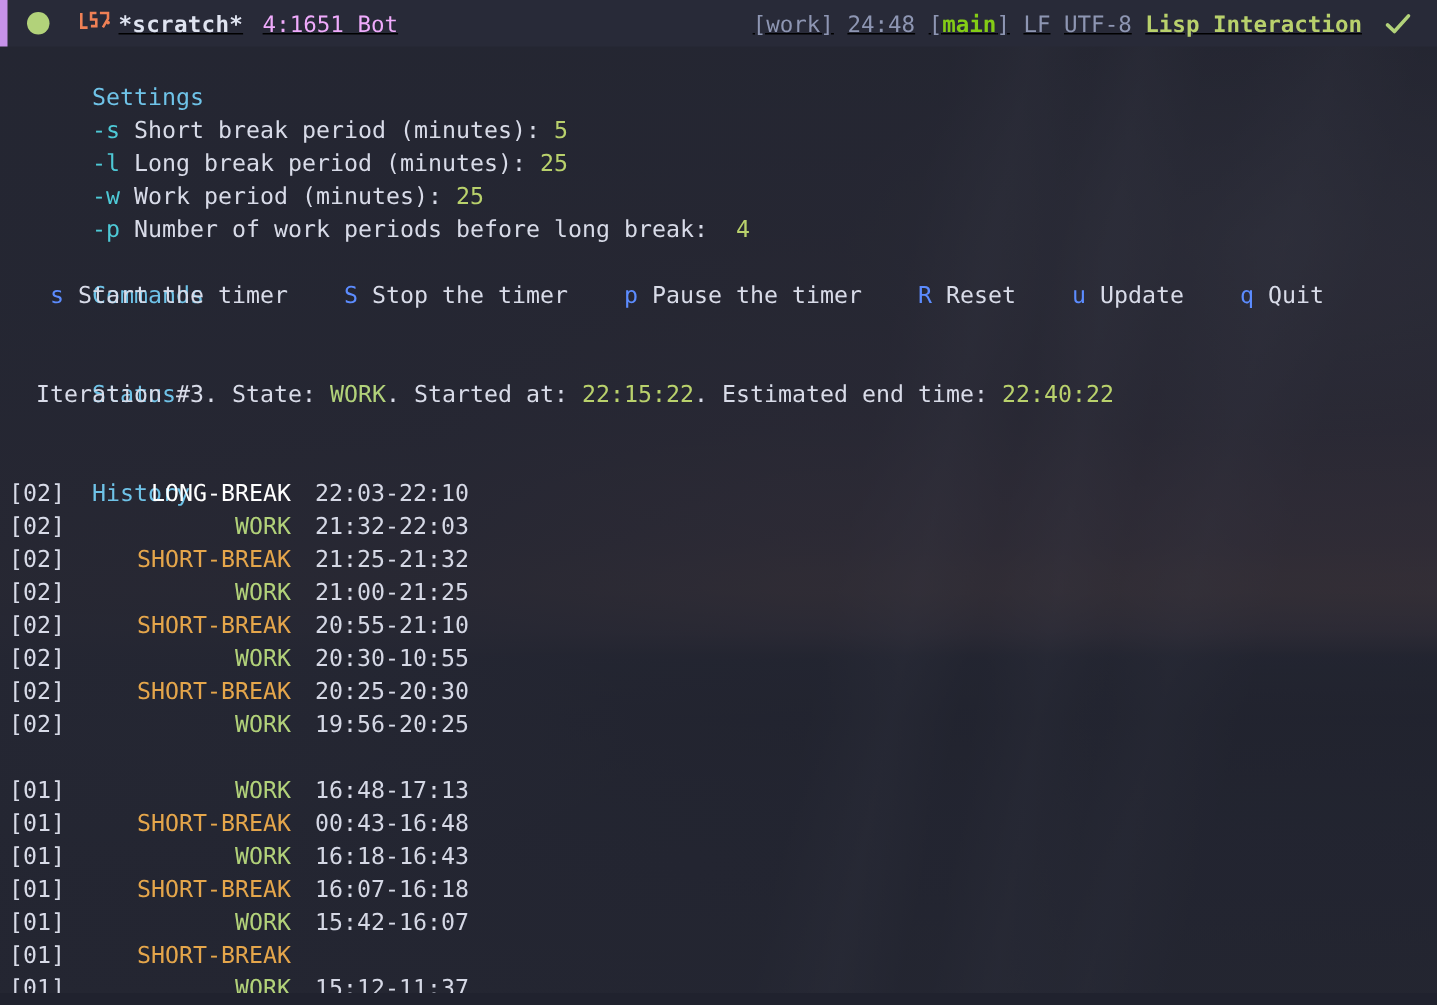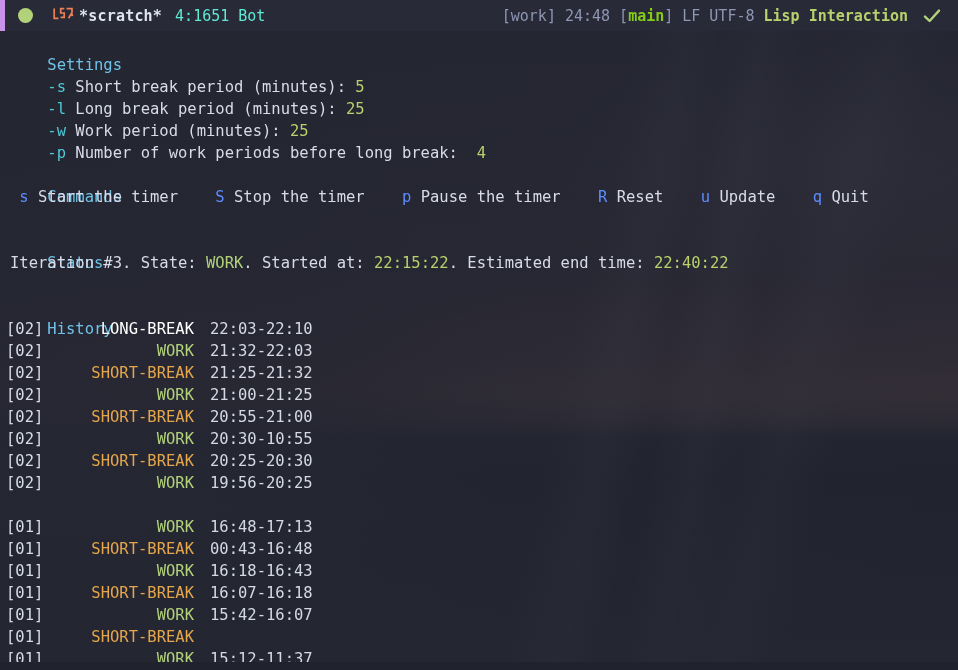--- a/index.html
+++ b/index.html
@@ -53,51 +53,52 @@
     background: radial-gradient(ellipse 520px 150px at 10% 30%, rgba(150,155,175,0.10), rgba(0,0,0,0) 70%);
   }
 
   
   #header {
     position:absolute; left:0; top:0; width:958px; height:31px;
     background:#282a38;
     display:flex; align-items:center;
     font-size:15px;
     z-index:20;
+    text-decoration:underline;
   }
   #header-accent { width:5px; height:31px; background:#c792ea; flex:0 0 auto; }
   .hdr-dot {
     width:15px; height:15px; border-radius:50%;
     background:#b2d27a; margin-left:13px; flex:0 0 auto;
   }
   #mode-icon {
     margin-left:19px; width:22px; height:17px; flex:0 0 auto;
     display:flex; align-items:center; justify-content:center;
   }
   #buffer-name {
     margin-left:5px; color:#dfe3f0; font-weight:bold;
     letter-spacing:0.2px; white-space:nowrap;
   }
-  #pos-indicator { margin-left:13px; color:#5eead4; white-space:nowrap; }
+  #pos-indicator { margin-left:13px; color:#f0abfc; white-space:nowrap; }
   #hdr-spacer { flex:1 1 auto; }
   .hdr-item { color:#8e96b3; white-space:nowrap; margin-right:9px; }
   .hdr-bracket { color:#8e96b3; }
   .hdr-branch { color:#84cc16; font-weight:bold; }
   #major-mode { color:#b9d16c; font-weight:bold; white-space:nowrap; margin-right:14px; }
   #check-icon { margin-right:16px; display:flex; align-items:center; }
 
   
   #buffer {
     position:absolute; left:0; top:31px; width:958px; height:639px;
     font-size:15.5px; line-height:22px;
     color:#d8dbe8;
     padding-top:1px;
     z-index:10;
   }
-  .line { height:22px; white-space:pre; padding-left:10px; }
+  .line { height:22px; white-space:pre; padding-left:24px; }
   .section-title { color:#6fc3e8; }
   .flag { color:#4ec9d6; }
   .num { color:#b9d16c; }
   .key { color:#5c8cff; }
   .txt { color:#d8dbe8; }
   .work { color:#b2d27a; }
   .short-break { color:#e5a64b; }
   .long-break { color:#ffffff; }
   .blank { height:22px; }
 
@@ -182,21 +183,21 @@
 
   <div class="line">
     <span class="section-title">History</span>
   </div>
 
   <div>
     <div class="hist-row"><span class="hist-iter">[02]</span><span class="hist-kind long-break">LONG-BREAK</span><span class="hist-time">22:03-22:10</span></div>
     <div class="hist-row"><span class="hist-iter">[02]</span><span class="hist-kind work">WORK</span><span class="hist-time">21:32-22:03</span></div>
     <div class="hist-row"><span class="hist-iter">[02]</span><span class="hist-kind short-break">SHORT-BREAK</span><span class="hist-time">21:25-21:32</span></div>
     <div class="hist-row"><span class="hist-iter">[02]</span><span class="hist-kind work">WORK</span><span class="hist-time">21:00-21:25</span></div>
-    <div class="hist-row"><span class="hist-iter">[02]</span><span class="hist-kind short-break">SHORT-BREAK</span><span class="hist-time">20:55-21:00</span></div>
+    <div class="hist-row"><span class="hist-iter">[02]</span><span class="hist-kind short-break">SHORT-BREAK</span><span class="hist-time">20:55-21:10</span></div>
     <div class="hist-row"><span class="hist-iter">[02]</span><span class="hist-kind work">WORK</span><span class="hist-time">20:30-10:55</span></div>
     <div class="hist-row"><span class="hist-iter">[02]</span><span class="hist-kind short-break">SHORT-BREAK</span><span class="hist-time">20:25-20:30</span></div>
     <div class="hist-row"><span class="hist-iter">[02]</span><span class="hist-kind work">WORK</span><span class="hist-time">19:56-20:25</span></div>
   </div>
 
   <div class="blank"></div>
 
   <div>
     <div class="hist-row"><span class="hist-iter">[01]</span><span class="hist-kind work">WORK</span><span class="hist-time">16:48-17:13</span></div>
     <div class="hist-row"><span class="hist-iter">[01]</span><span class="hist-kind short-break">SHORT-BREAK</span><span class="hist-time">00:43-16:48</span></div>

